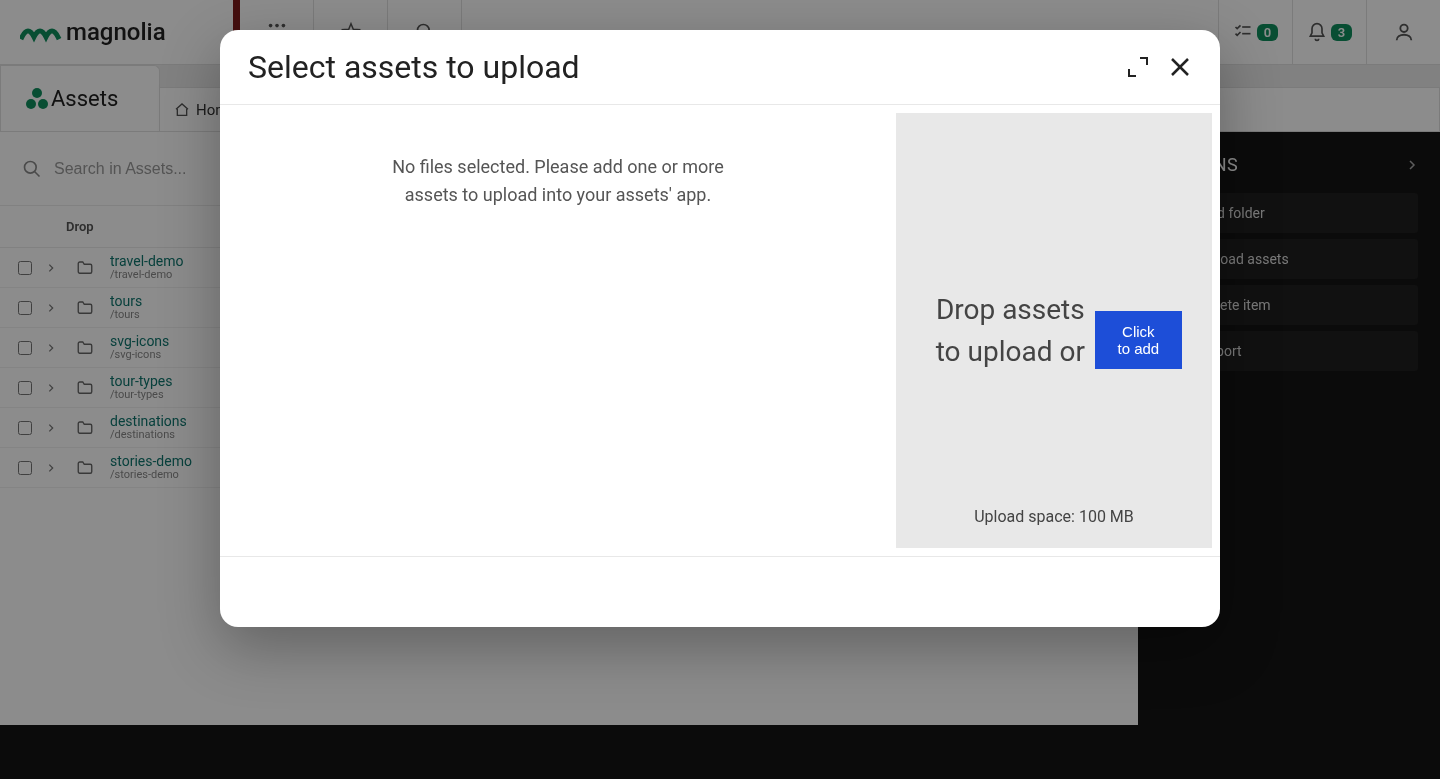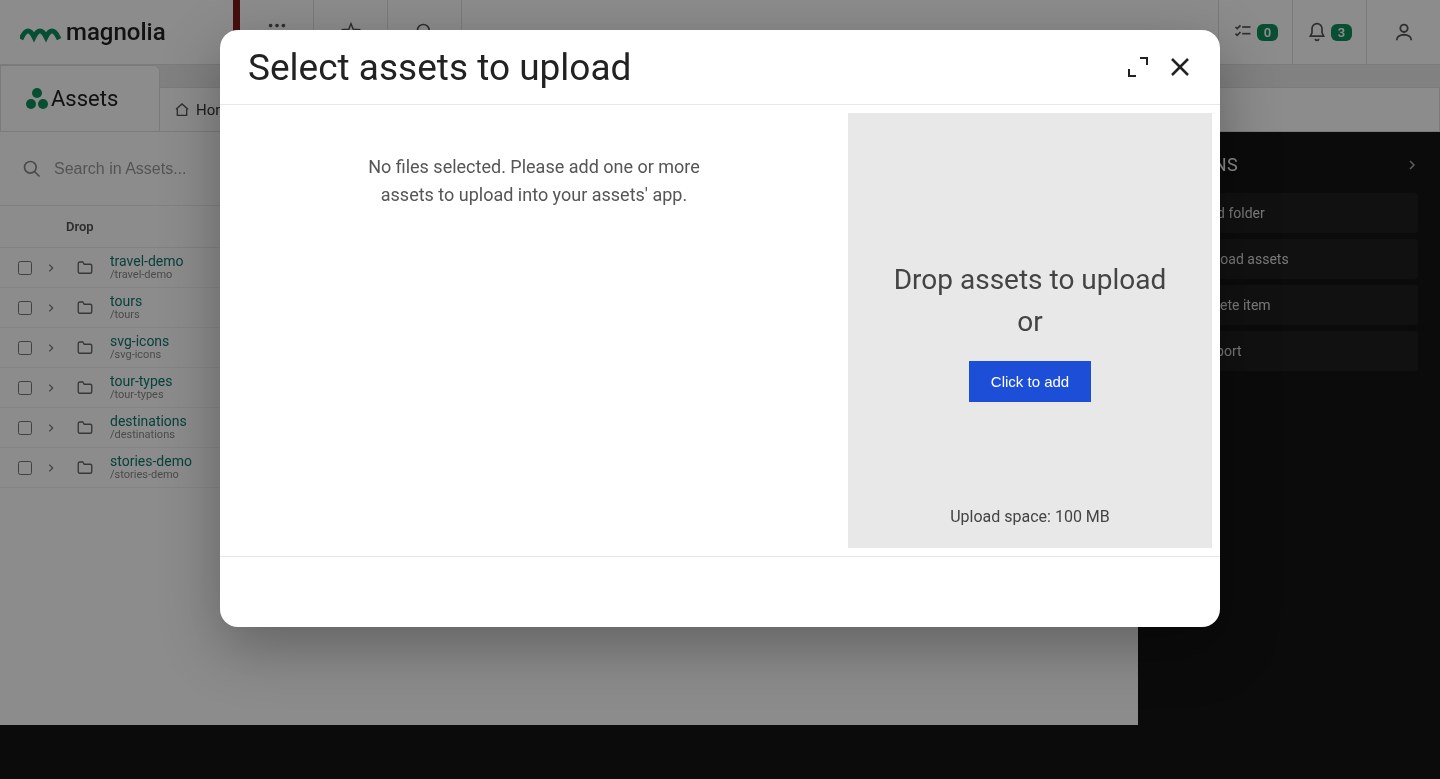--- a/index.html
+++ b/index.html
@@ -116,35 +116,35 @@
   }
   .modal {
     margin-top: 30px; width: 1000px; height: 597px;
     background: #fff; border-radius: 18px; box-shadow: 0 20px 60px rgba(0,0,0,.3);
     display: flex; flex-direction: column; overflow: hidden;
   }
   .modal-header {
     height: 75px; display: flex; align-items: center;
     padding: 0 28px; border-bottom: 1px solid #e8e8e8;
   }
-  .modal-title { font-size: 37px; color: #222; flex: 1; font-weight: 400; }
+  .modal-title { font-size: 32px; color: #222; flex: 1; font-weight: 400; }
   .modal-icons { display: flex; gap: 18px; align-items: center; }
   .modal-body {
     flex: 1; display: flex; padding: 8px 8px 8px 0;
     border-bottom: 1px solid #e8e8e8;
   }
   .modal-left {
     flex: 1; display: flex; align-items: flex-start; justify-content: center;
     padding: 40px;
   }
   .no-files-text {
     font-size: 18px; color: #555; text-align: center; max-width: 380px; line-height: 1.55;
   }
   .modal-right {
-    width: 364px; background: #e8e8e8; display: flex; flex-direction: column;
+    width: 316px; background: #e8e8e8; display: flex; 
     align-items: center; justify-content: center; position: relative;
     padding: 30px;
   }
   .drop-text {
     font-size: 28px; color: #444; text-align: center; font-weight: 400;
     line-height: 1.5;
   }
   .click-to-add {
     margin-top: 18px; background: #1d4ed8; color: #fff; border: none;
     padding: 12px 22px; font-size: 15px; cursor: pointer;

